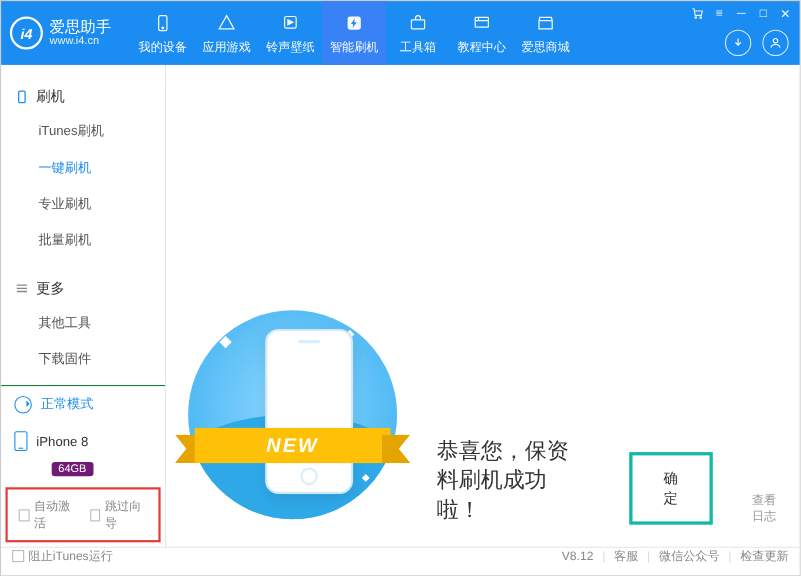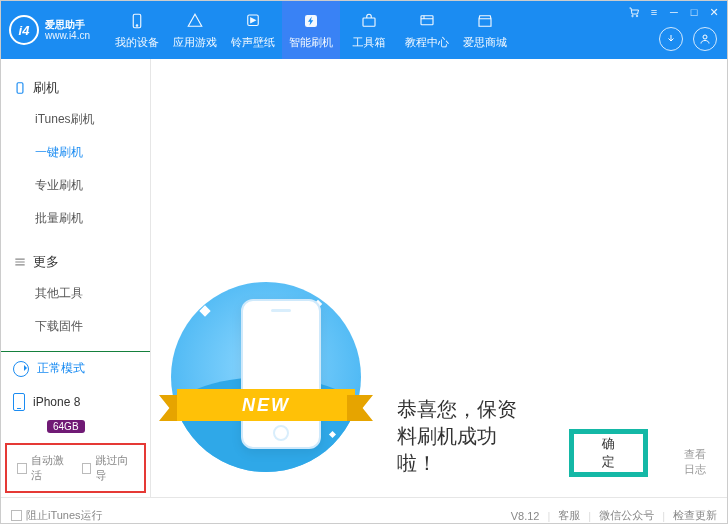--- a/index.html
+++ b/index.html
@@ -5,21 +5,21 @@
 * { margin: 0; padding: 0; box-sizing: border-box; }
 body { font-family: "Microsoft YaHei", Arial, sans-serif; font-size: 12px; color: #333; background: #fff; width: 728px; height: 524px; overflow: hidden; }
 
 .app { width: 728px; height: 524px; display: flex; flex-direction: column; border: 1px solid #ccc; }
 
 
 .header { background: #1b8cf2; height: 58px; display: flex; align-items: center; padding: 0 8px; color: #fff; position: relative; }
 .logo { display: flex; align-items: center; gap: 6px; padding-right: 12px; }
 .logo-icon { width: 30px; height: 30px; border: 2px solid #fff; border-radius: 50%; display: flex; align-items: center; justify-content: center; font-weight: bold; font-size: 13px; color:#fff; font-style: italic; }
 .logo-text { display: flex; flex-direction: column; line-height: 1.1; }
-.logo-title { font-size: 10px; font-weight: bold; }
+.logo-title { font-size: 14px; font-weight: normal; }
 .logo-sub { font-size: 10px; opacity: .9; }
 
 .top-tabs { display: flex; height: 100%; margin-left: 6px; }
 .top-tab { width: 58px; display: flex; flex-direction: column; align-items: center; justify-content: center; gap: 4px; font-size: 11px; cursor: pointer; color: #fff; opacity: .95; }
 .top-tab.active { background: #3b82f6; }
 .top-tab .icon { width: 20px; height: 20px; display: flex; align-items: center; justify-content: center; }
 
 .header-right { position: absolute; right: 6px; top: 4px; display: flex; gap: 6px; color: #fff; }
 .win-btn { width: 14px; height: 14px; display: flex; align-items: center; justify-content: center; cursor: pointer; font-size: 11px; opacity: .9; }
 .header-circles { position: absolute; right: 10px; bottom: 8px; display: flex; gap: 10px; }
@@ -61,25 +61,25 @@
 .phone-illus { position: absolute; width: 80px; height: 150px; background: #fff; border-radius: 12px; border: 2px solid #cfe9fb; top: 22px; left: 70px; box-shadow: 0 4px 12px rgba(0,0,0,.08); }
 .phone-illus::before { content:""; position:absolute; top:8px; left:50%; transform:translateX(-50%); width: 20px; height:3px; background:#d9eefc; border-radius:2px; }
 .phone-illus::after { content:""; position:absolute; bottom:6px; left:50%; transform:translateX(-50%); width: 12px; height:12px; border:2px solid #d9eefc; border-radius:50%; }
 .ribbon { position: absolute; left: -12px; right: -12px; top: 106px; height: 44px; }
 .ribbon-bar { position:absolute; left:18px; right:18px; top:6px; height:32px; background:#ffc107; display:flex; align-items:center; justify-content:center; color:#fff; font-weight:bold; font-size:18px; letter-spacing:2px; font-style: italic; }
 .ribbon-left, .ribbon-right { position:absolute; top:12px; width:26px; height:26px; background:#e6a400; }
 .ribbon-left { left:0; clip-path: polygon(0 0, 100% 0, 100% 100%, 0 100%, 40% 50%); }
 .ribbon-right { right:0; clip-path: polygon(0 0, 100% 0, 60% 50%, 100% 100%, 0 100%); }
 
 .success-text { margin-top: 18px; font-size: 20px; color: #333; }
-.ok-btn { margin-top: 16px; padding: 1px 28px; border: 5px solid #14b8a6; background: #fff; font-size: 13px; cursor: pointer; color:#333; }
+.ok-btn { margin-top: 16px; padding: 12px 28px; border: 3px solid #14b8a6; background: #fff; font-size: 13px; cursor: pointer; color:#333; }
 .view-log { margin-top: 10px; font-size: 11px; color: #999; cursor: pointer; }
 
 
-.footer { height: 26px; border-top: 1px solid #e6e6e6; display: flex; align-items: flex-end; padding: 0 10px; font-size: 11px; color: #888; }
+.footer { height: 26px; border-top: 1px solid #e6e6e6; display: flex; align-items: flex-start; padding: 0 10px; font-size: 11px; color: #888; }
 .footer .chk { color: #888; }
 .footer-right { margin-left: auto; display: flex; align-items: center; gap: 8px; }
 .footer-sep { color: #ddd; }
 .footer-link { cursor: pointer; }
 
 svg { display: block; }
 </style>
 </head>
 <body>
 

